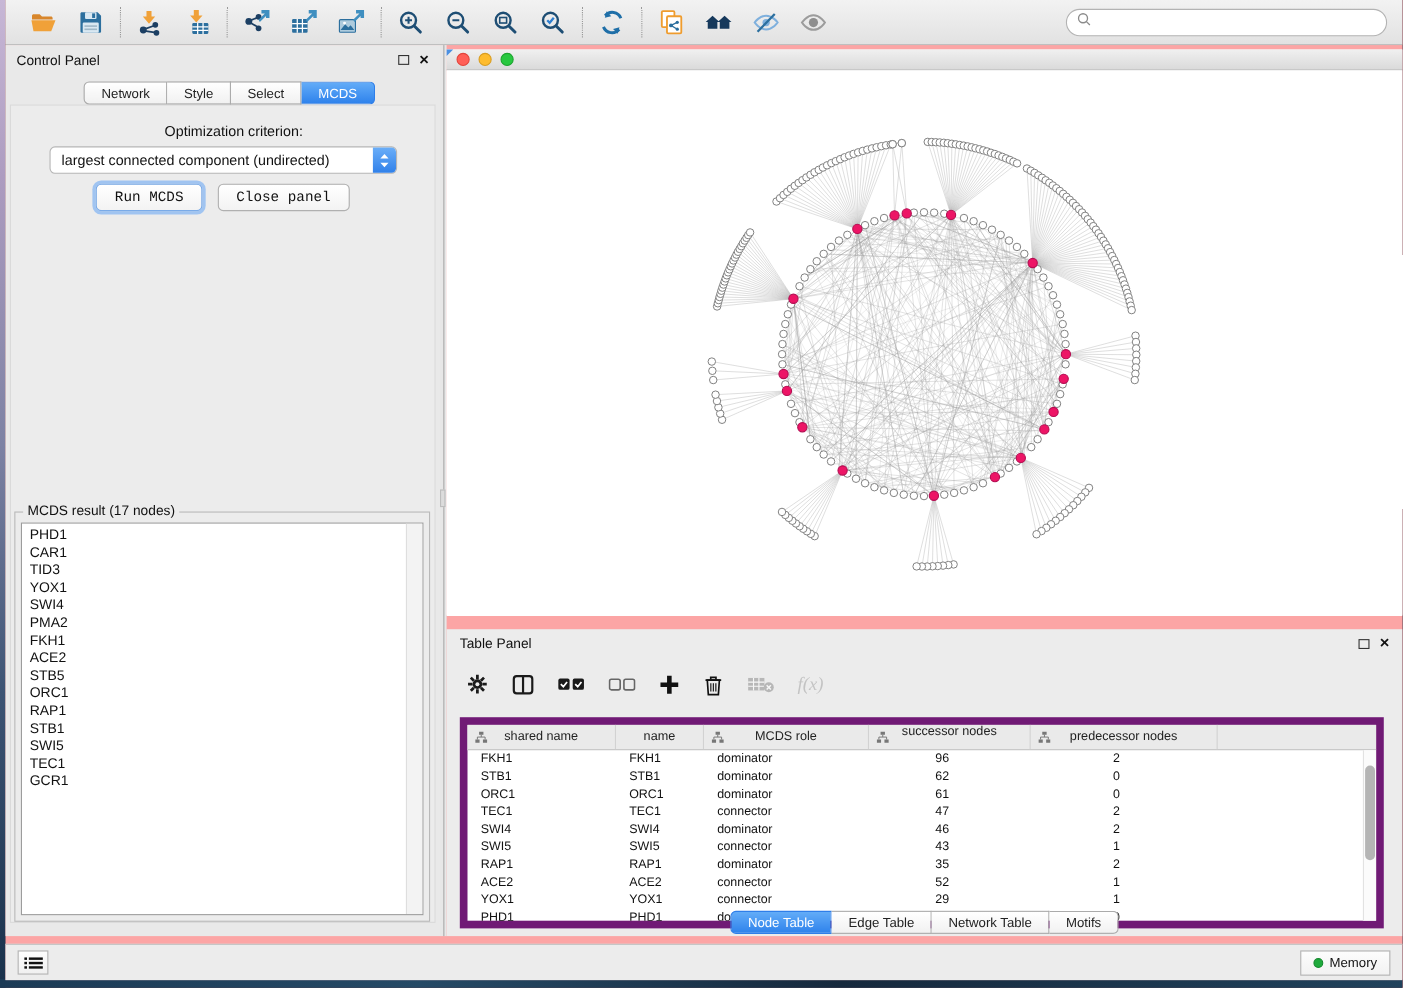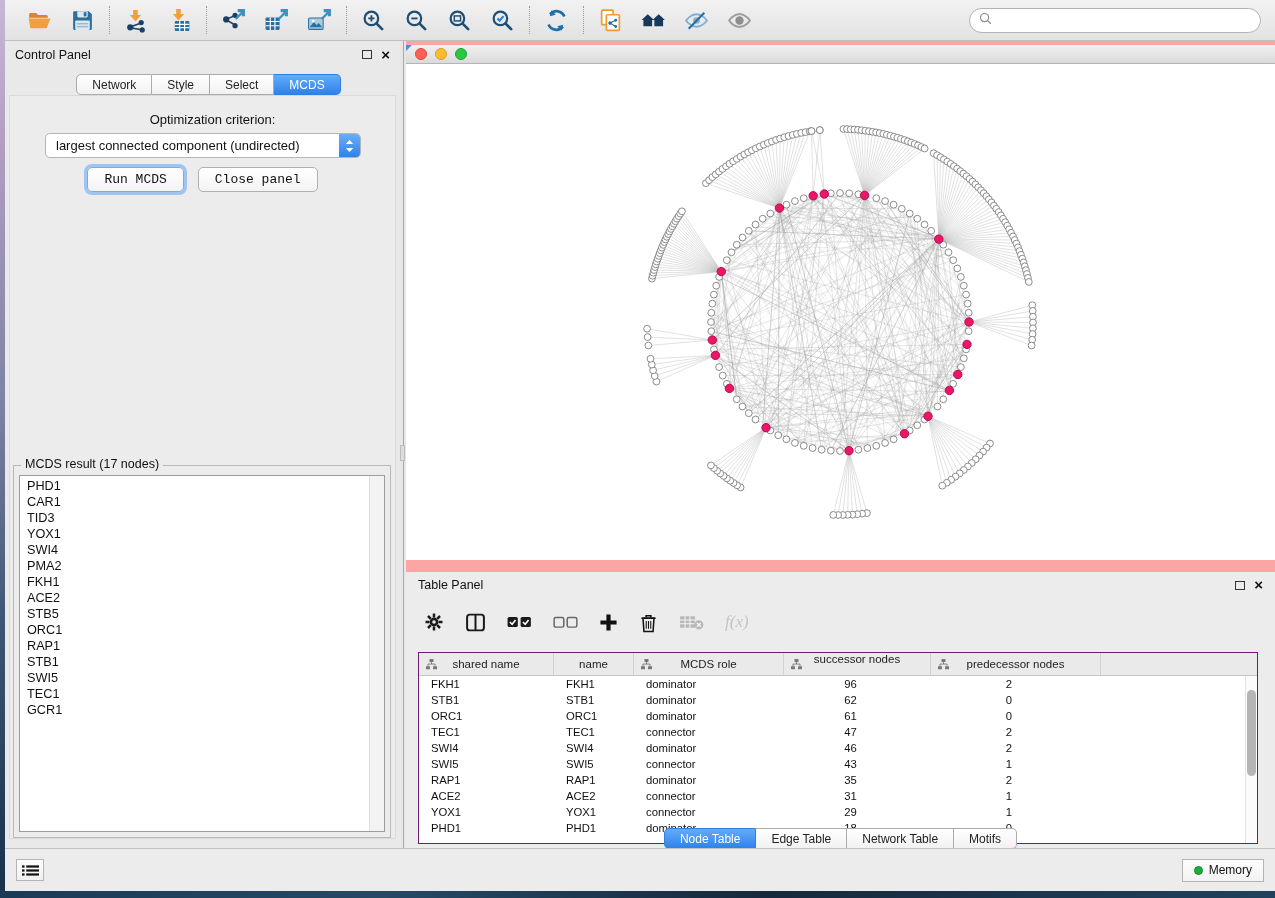--- a/index.html
+++ b/index.html
@@ -84,38 +84,38 @@
   .net-canvas { position:relative; height:495px; background:#fff; overflow:hidden; }
 
   
   .table-panel { position:absolute; left:401px; top:560px; right:0; bottom:40px; background:#ececec;margin-top:12px; }
   .tp-head { position:absolute; top:0; left:0; right:0; height:26px; display:flex; align-items:center; padding:0 12px; }
   .tp-toolbar { position:absolute; top:38px; left:18px; display:flex; align-items:center; gap:21px; }
   .tp-icon { display:flex; align-items:center; justify-content:center; height:24px; }
   .fx { font-family:"Liberation Serif",serif; font-style:italic; font-size:17px; color:#a3a3a3; }
   .tp-icon.disabled { opacity:.55; }
 
-  .tbl { position:absolute; top:80px; left:12px; right:17px; height:192px; background:#fff; border:1px solid #701a75; }
+  .tbl { position:absolute; top:80px; left:12px; right:17px; height:192px; background:#fff; border:7px solid #701a75; }
   .thead { display:flex; height:23px; background:#eaeaea; border-bottom:1px solid #c6c6c6; }
   .th { display:flex; align-items:center; justify-content:center; gap:10px; font-size:11.5px; color:#222;
     border-right:1px solid #d2d2d2; position:relative; }
   .th .tree-ic { position:absolute; left:7px; top:6px; }
   .th.filler { border-right:none; flex:1; }
   .tbody { position:absolute; top:23px; left:0; right:12px; bottom:0; overflow:hidden; }
   .tr { display:flex; height:16px; }
   .td { font-size:11.3px; color:#111; line-height:16px; white-space:nowrap; overflow:hidden; }
   .td.l { padding-left:12px; text-align:left; }
   .td.r { padding-right:14px; text-align:center; }
   .tbl-scroll { position:absolute; right:0; top:23px; bottom:0; width:12px; background:#fbfbfb; border-left:1px solid #e2e2e2; }
   .tbl-thumb { position:absolute; left:1px; right:1px; top:14px; height:86px; background:#b5b5b5; border-radius:5px; }
 
   .tp-tabs { position:absolute; left:0; right:0; bottom:2px; }
 
   
-  .status-bar { position:absolute; left:0; right:0; bottom:0; height:43px; background:#ececec;
+  .status-bar { position:absolute; left:0; right:0; bottom:0; height:33px; background:#ececec;
     border-top:1px solid #c2c2c2; display:flex; align-items:center; padding:13px 11px; }
   .sb-btn { width:28px; height:22px; background:linear-gradient(#fdfdfd,#f0f0f0); border:1px solid #b4b4b4;
     display:flex; align-items:center; justify-content:center; }
   .mem-btn { margin-left:auto; height:23px; padding:0 11px; background:linear-gradient(#fdfdfd,#f2f2f2);
     border:1px solid #b4b4b4; display:flex; align-items:center; gap:6px; font-size:12px; color:#111; }
   .mem-dot { width:9px; height:9px; border-radius:50%; background:#1faa3c; border:1px solid #158a2d; }
 </style>
 </head>
 <body>
 
@@ -1256,21 +1256,21 @@
             <div class="td l" style="width: 135px;">RAP1</div>
             <div class="td l" style="width: 80px;">RAP1</div>
             <div class="td l" style="width: 150px;">dominator</div>
             <div class="td r" style="width: 147px;">35</div>
             <div class="td r" style="width: 170px;">2</div>
           </div>
           <div class="tr">
             <div class="td l" style="width: 135px;">ACE2</div>
             <div class="td l" style="width: 80px;">ACE2</div>
             <div class="td l" style="width: 150px;">connector</div>
-            <div class="td r" style="width: 147px;">31</div>
+            <div class="td r" style="width: 147px;">52</div>
             <div class="td r" style="width: 170px;">1</div>
           </div>
           <div class="tr">
             <div class="td l" style="width: 135px;">YOX1</div>
             <div class="td l" style="width: 80px;">YOX1</div>
             <div class="td l" style="width: 150px;">connector</div>
             <div class="td r" style="width: 147px;">29</div>
             <div class="td r" style="width: 170px;">1</div>
           </div>
           <div class="tr">

